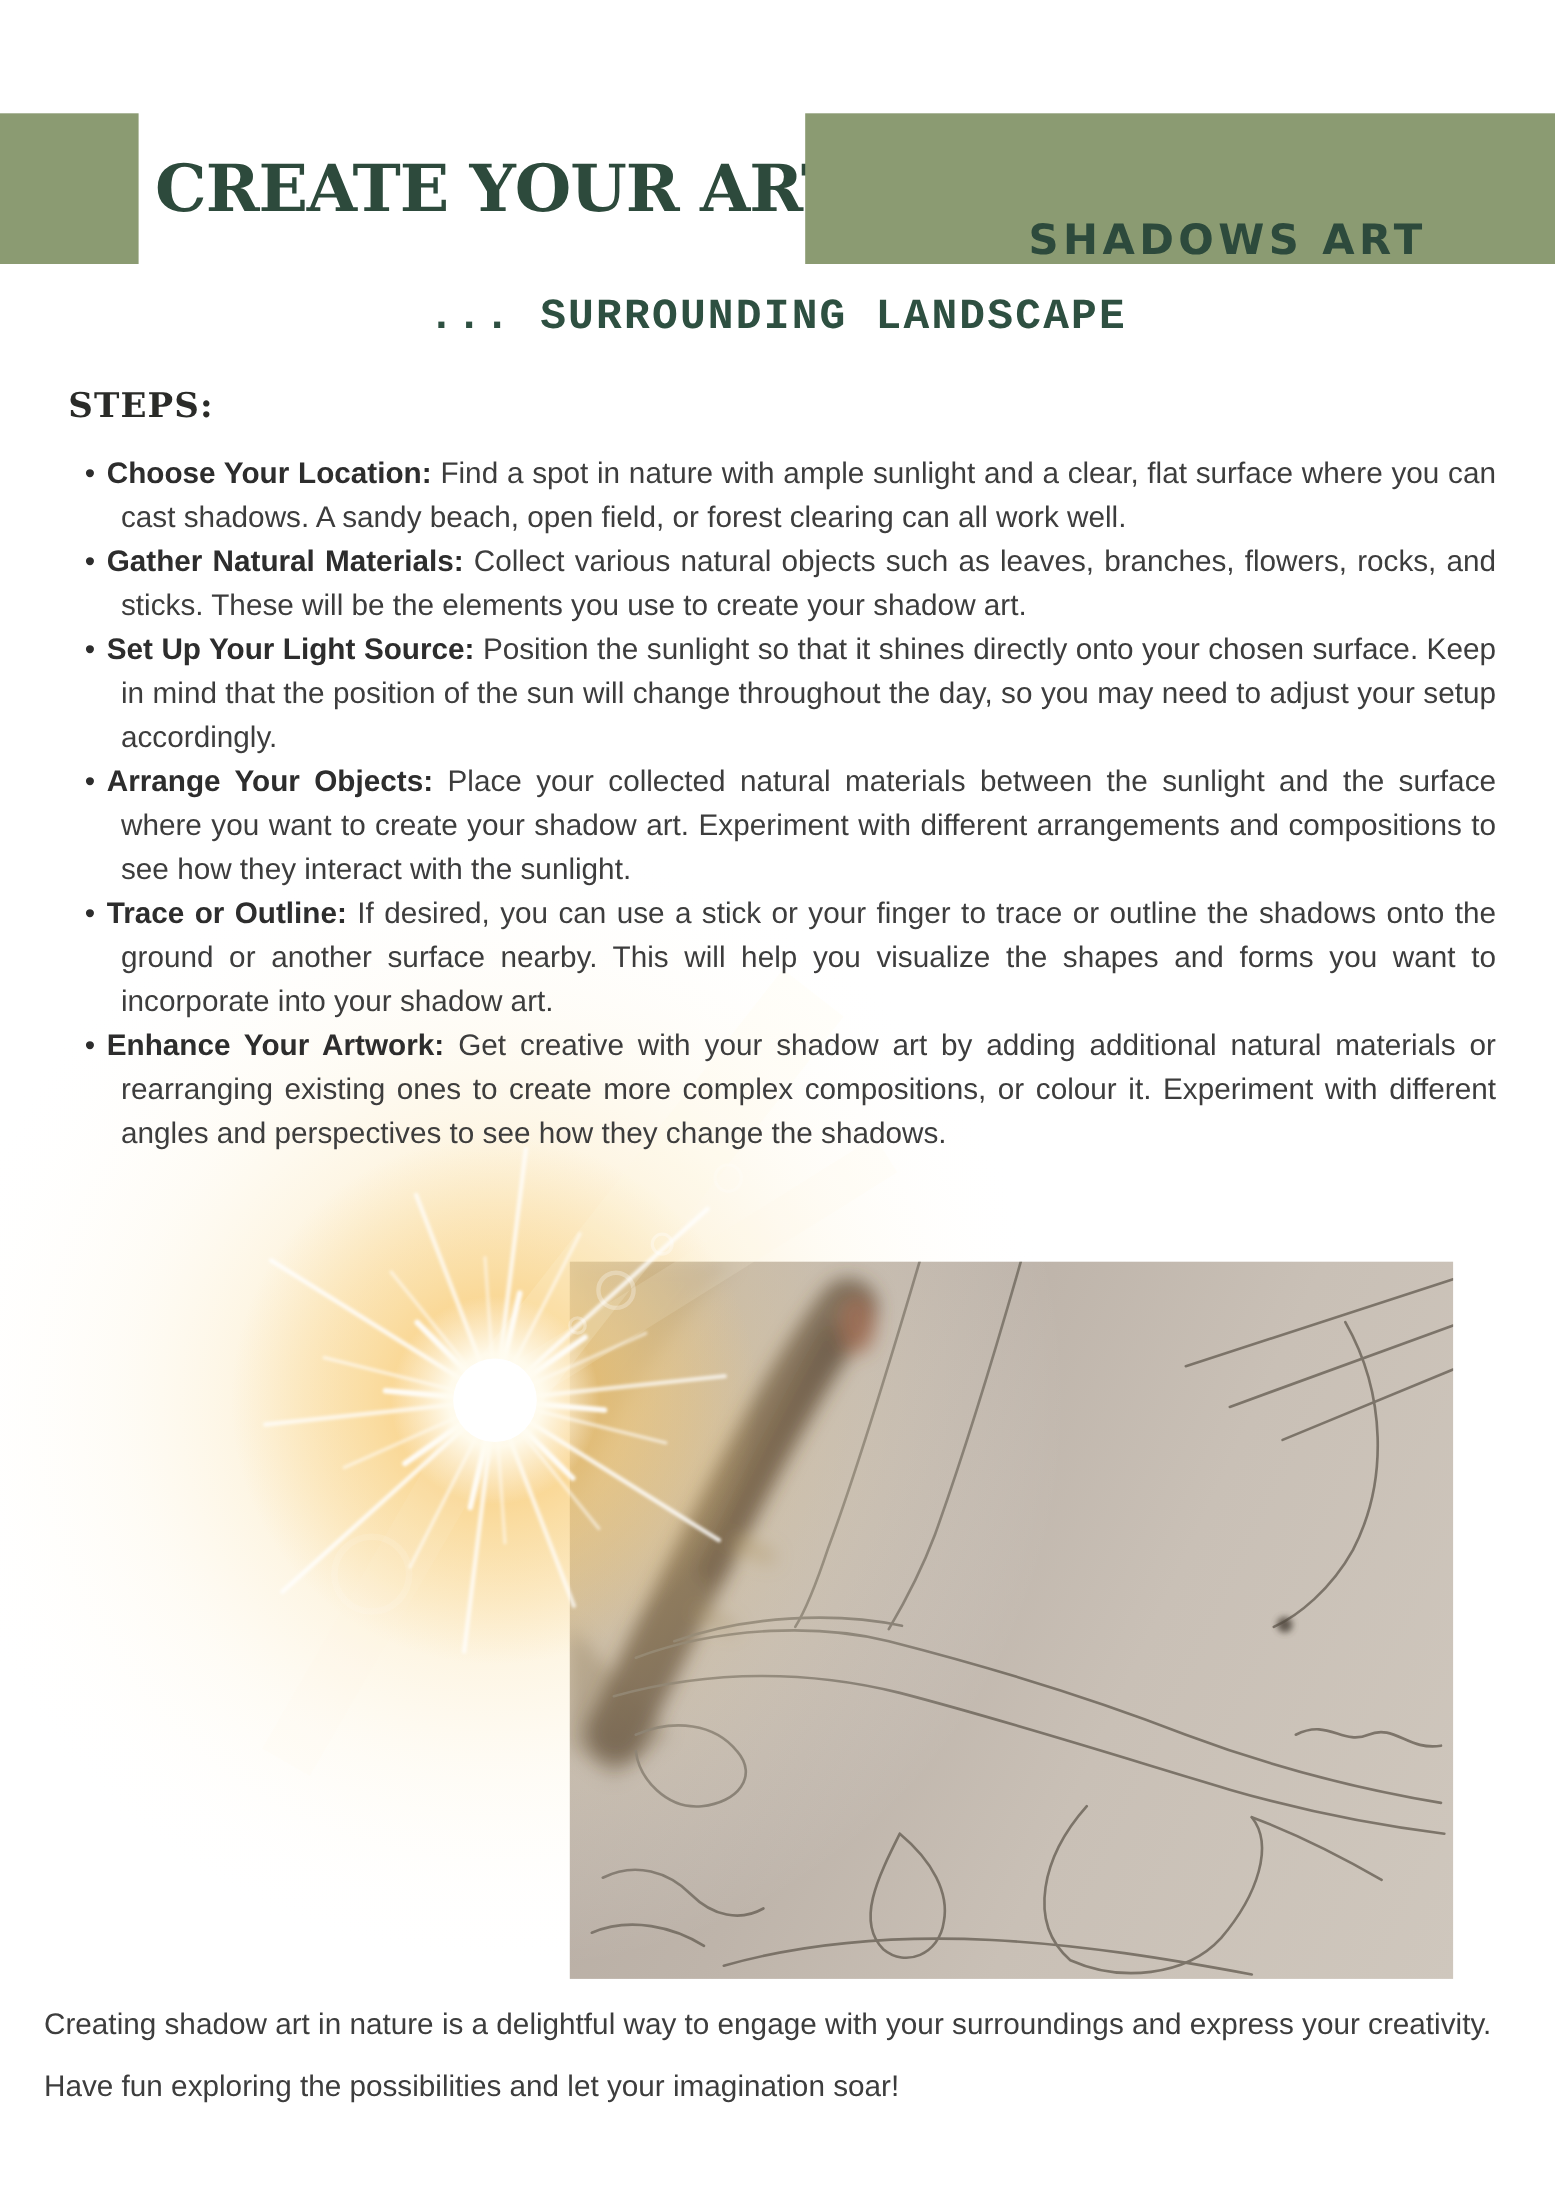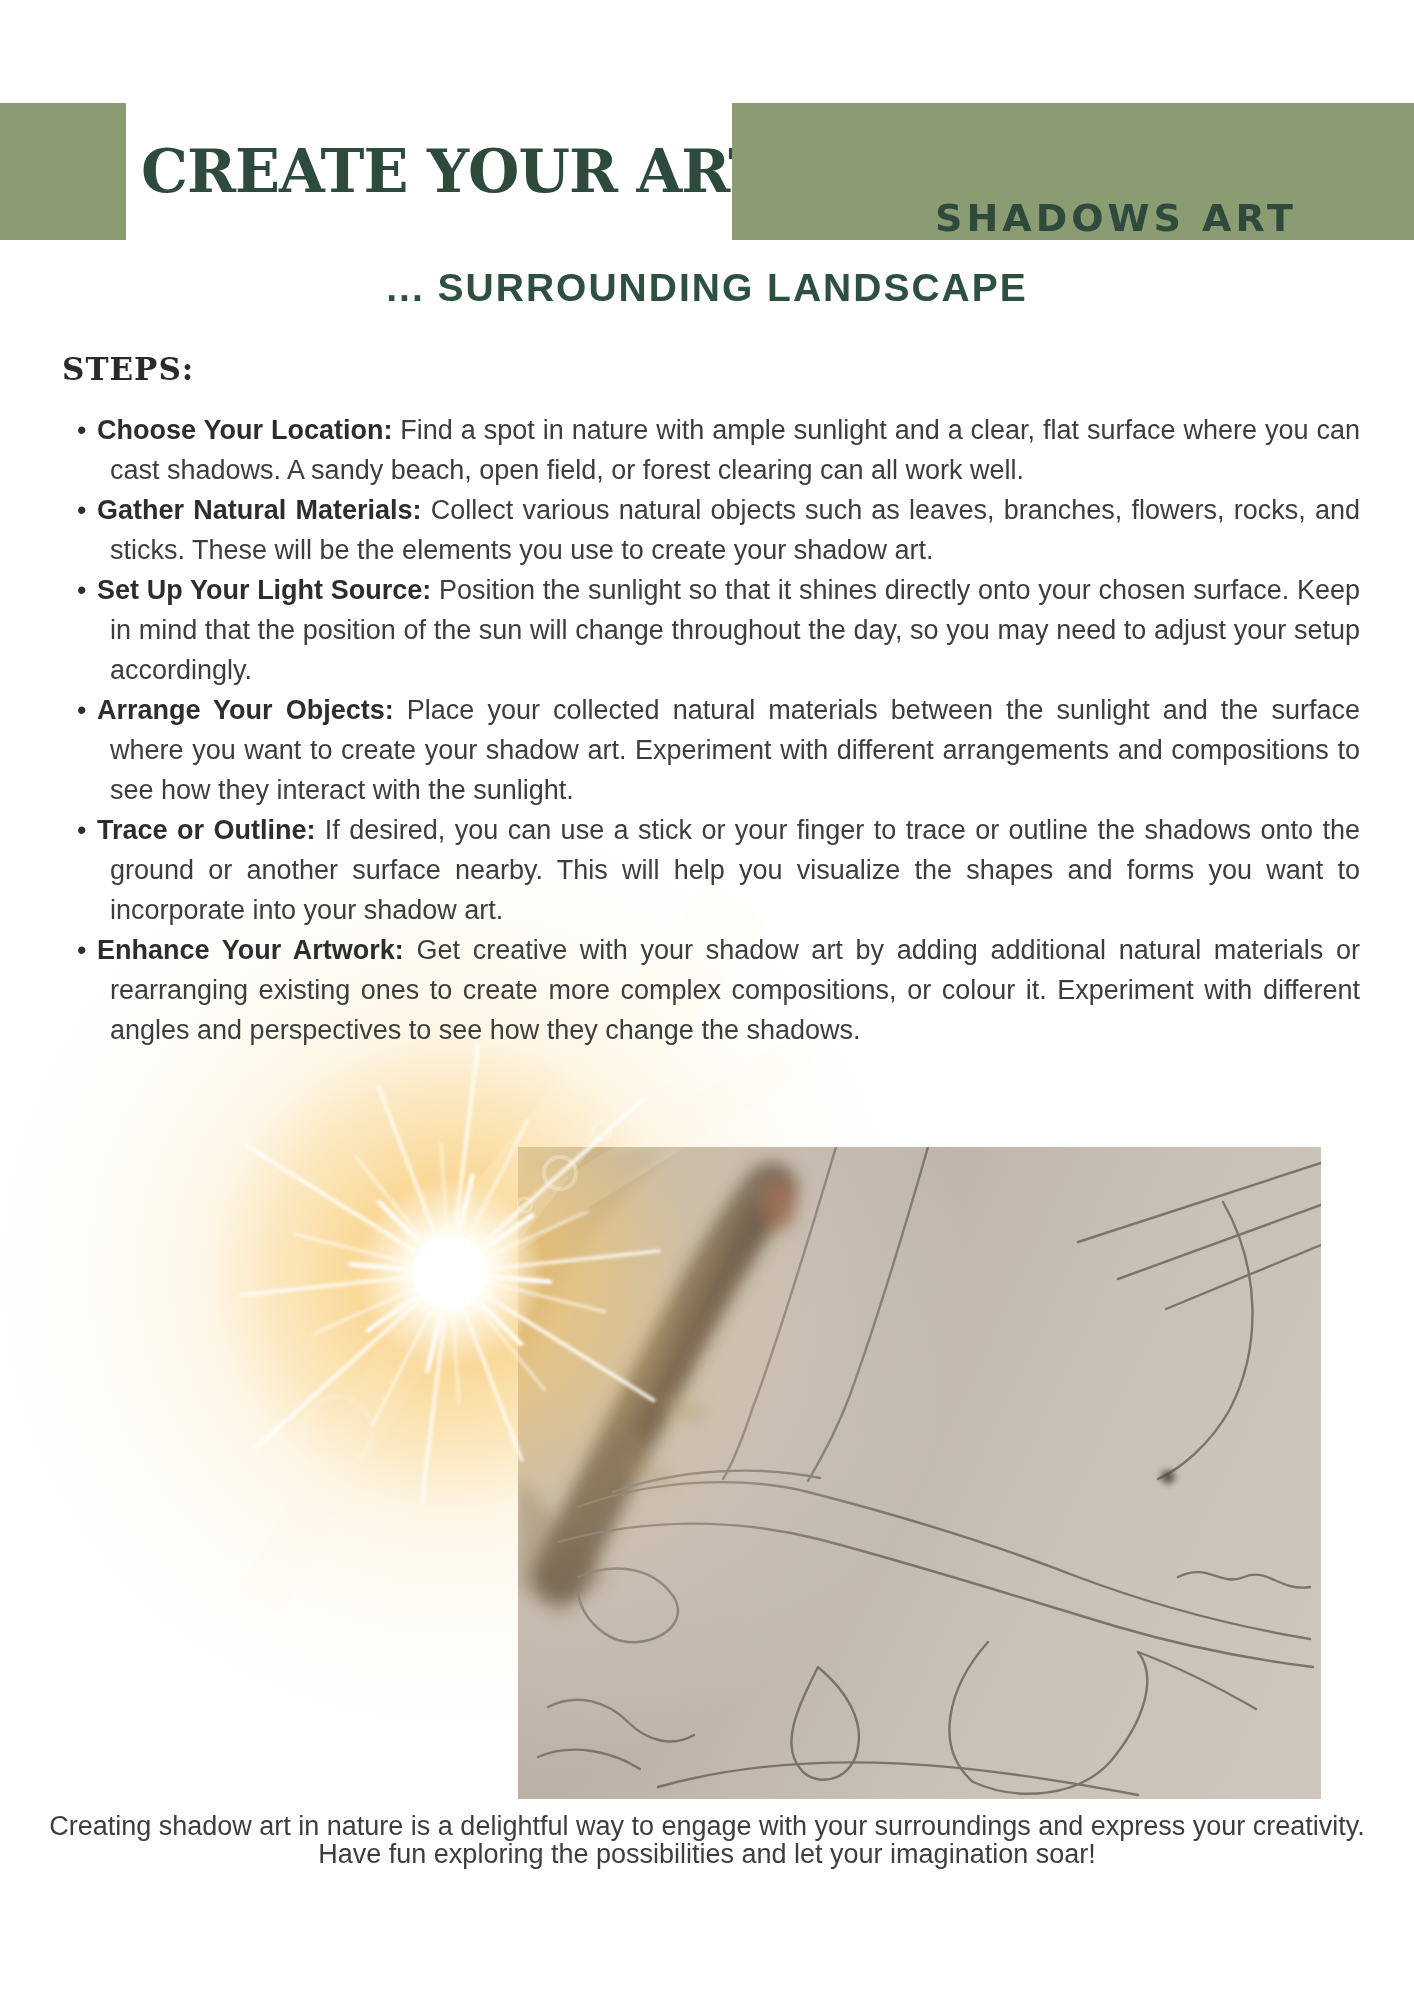--- a/index.html
+++ b/index.html
@@ -28,21 +28,21 @@
     display:flex;align-items:flex-end;justify-content:center;
   }
   .banner-label{
     font-family:"DejaVu Sans", sans-serif;
     font-weight:700;font-size:38px;letter-spacing:4px;
     color:#2d4a3c;
   }
   .page-subtitle{
     position:absolute;left:0;top:266px;width:100%;
     text-align:center;
-    font-family:Liberation Sans, sans-serif;
+    font-family:Liberation Mono, monospace;
     font-weight:700;font-size:39px;letter-spacing:2px;
     color:#2e5041;
   }
   
   .steps-heading{
     position:absolute;left:62px;top:336px;
     font-family:"DejaVu Serif", serif;
     font-weight:900;font-size:31px;letter-spacing:1px;
     color:#2a2b28;
     margin-top:15px;
@@ -73,22 +73,21 @@
   }
   .photo svg{position:absolute;left:0;top:0;}
   
   .sun{
     position:absolute;left:-100px;top:743px;width:1100px;height:1100px;
     z-index:2;pointer-events:none;
   }
   
   .closing{
     position:absolute;left:40px;right:40px;top:1812px;
-    text-align:center;
-    font-size:27px;line-height:28px;color:#3d3d3d;
+    font-size:27px;line-height:56px;color:#3d3d3d;
     z-index:3;
   }
 </style>
 </head>
 <body>
 
 <div id="page">
 
   <div class="green-block-left"></div>
   <div class="page-title">CREATE YOUR ART</div>

